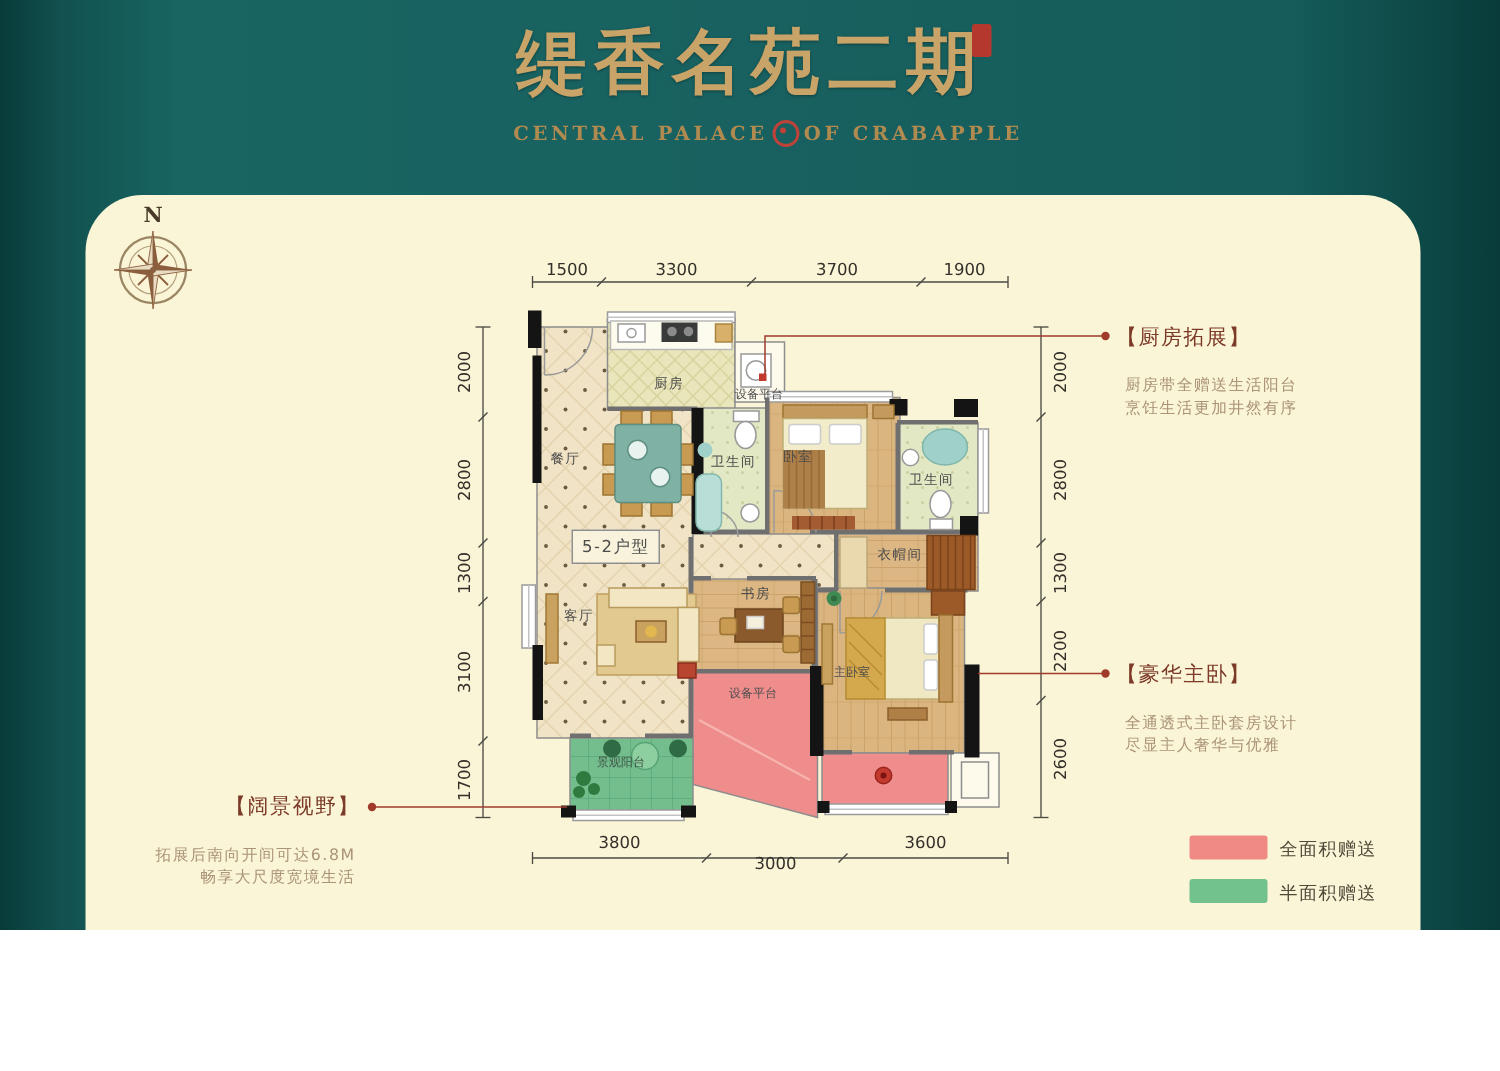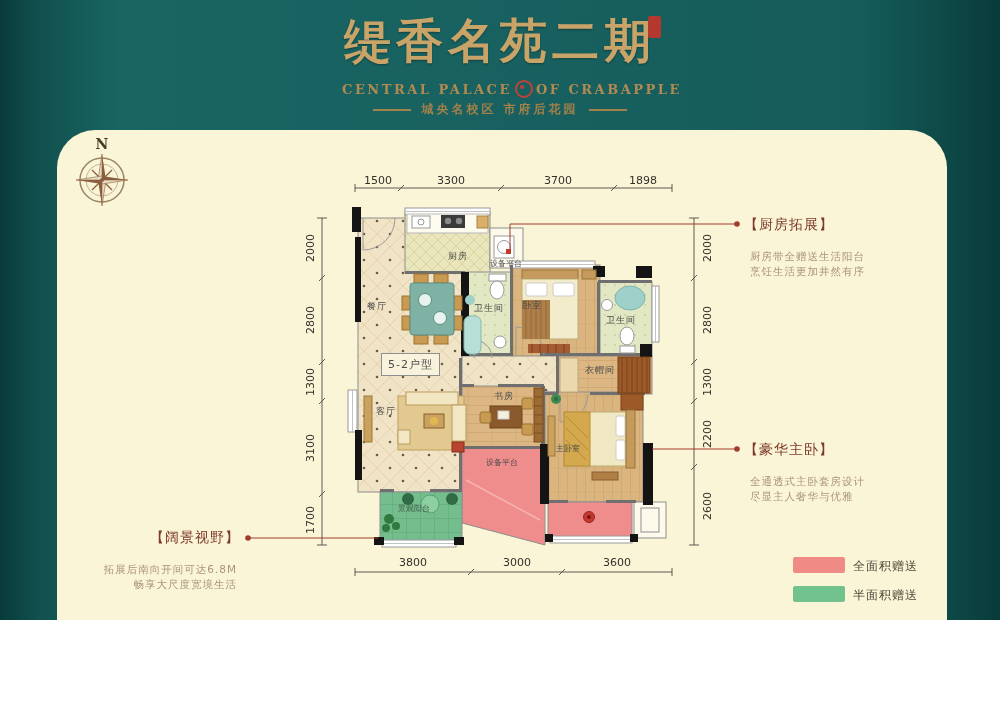--- a/index.html
+++ b/index.html
@@ -73,25 +73,20 @@
 <body>
 
 <div class="page">
 
   <div class="abs main-title">缇香名苑二期</div>
   <div class="abs title-seal"></div>
   <div class="abs subtitle-row">
     <span class="subtitle-text">CENTRAL PALACE</span>
     <span class="subtitle-seal"></span>
     <span class="subtitle-text">OF CRABAPPLE</span>
-  </div>
-  <div class="abs tagline-row">
-    <span class="tagline-line"></span>
-    <span class="tagline-text">城央名校区  市府后花园</span>
-    <span class="tagline-line"></span>
   </div>
 
   <div class="abs card"></div>
 
   <svg class="abs" style="left:0;top:0" width="1000" height="714" viewBox="0 0 1000 714">
     <defs>
       <pattern id="tile" width="26" height="26" patternUnits="userSpaceOnUse">
         <rect width="26" height="26" fill="#f1e4c6"></rect>
         <path d="M0 13 L13 0 M13 26 L26 13 M0 13 L13 26 M13 0 L26 13" stroke="#e3d2ac" stroke-width="1" fill="none"></path>
         <circle cx="13" cy="13" r="1.3" fill="#6b5b43"></circle>
@@ -357,39 +352,39 @@
         <path d="M76,180 L102,176 L102,180 Z" fill="#e8dcc2" stroke="#8b5f3e" stroke-width="0.6"></path>
       <circle cx="102" cy="180" r="2" fill="#8b5f3e"></circle>
     </g>
   </svg>
 
   <div class="abs compass-n">N</div>
 
   <span class="dim" style="left:378px;top:180px">1500</span>
   <span class="dim" style="left:451px;top:180px">3300</span>
   <span class="dim" style="left:558px;top:180px">3700</span>
-  <span class="dim" style="left:643px;top:180px">1898</span>
+  <span class="dim" style="left:643px;top:180px">1900</span>
 
   <span class="dim dim-v" style="left:310px;top:248px">2000</span>
   <span class="dim dim-v" style="left:310px;top:320px">2800</span>
   <span class="dim dim-v" style="left:310px;top:382px">1300</span>
   <span class="dim dim-v" style="left:310px;top:448px">3100</span>
   <span class="dim dim-v" style="left:310px;top:520px">1700</span>
 
   <span class="dim dim-v" style="left:707px;top:248px">2000</span>
   <span class="dim dim-v" style="left:707px;top:320px">2800</span>
   <span class="dim dim-v" style="left:707px;top:382px">1300</span>
   <span class="dim dim-v" style="left:707px;top:434px">2200</span>
   <span class="dim dim-v" style="left:707px;top:506px">2600</span>
 
   <span class="dim" style="left:413px;top:562px">3800</span>
-  <span class="dim" style="left:517px;top:562px">3000</span>
+  <span class="dim" style="left:517px;top:576px">3000</span>
   <span class="dim" style="left:617px;top:562px">3600</span>
 
-  <span class="room-label" style="left:458px;top:256px">厨房</span>
+  <span class="room-label" style="left:446px;top:256px">厨房</span>
   <span class="room-label small" style="left:506px;top:263px">设备平台</span>
   <span class="room-label" style="left:489px;top:308px">卫生间</span>
   <span class="room-label" style="left:532px;top:305px">卧室</span>
   <span class="room-label" style="left:621px;top:320px">卫生间</span>
   <span class="room-label" style="left:600px;top:370px">衣帽间</span>
   <span class="room-label" style="left:377px;top:306px">餐厅</span>
   <span class="room-label" style="left:386px;top:411px">客厅</span>
   <span class="room-label" style="left:504px;top:396px">书房</span>
   <span class="room-label small" style="left:502px;top:462px">设备平台</span>
   <span class="room-label small" style="left:568px;top:448px">主卧室</span>

